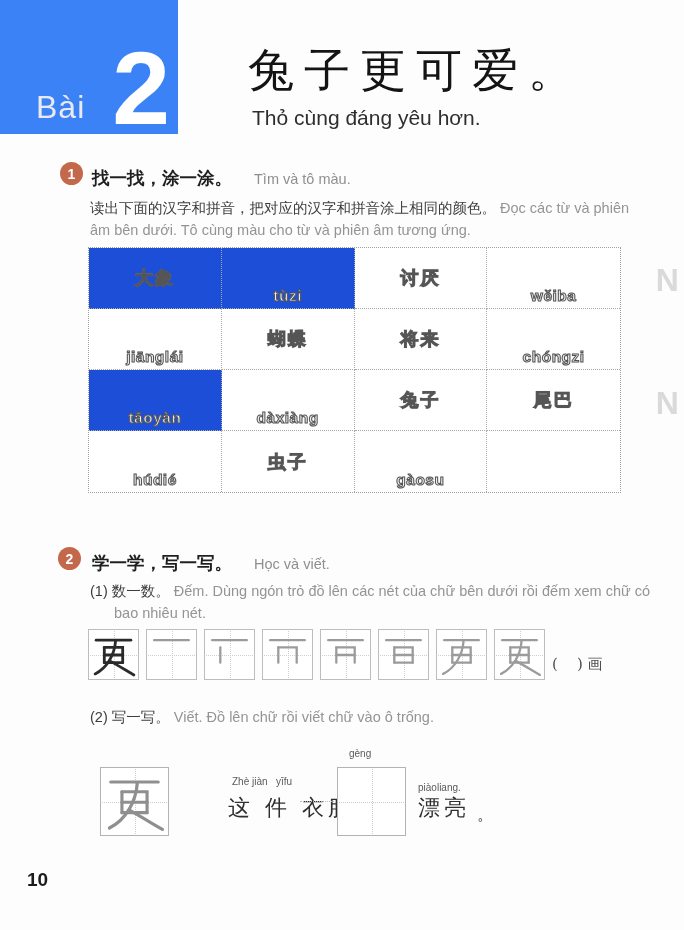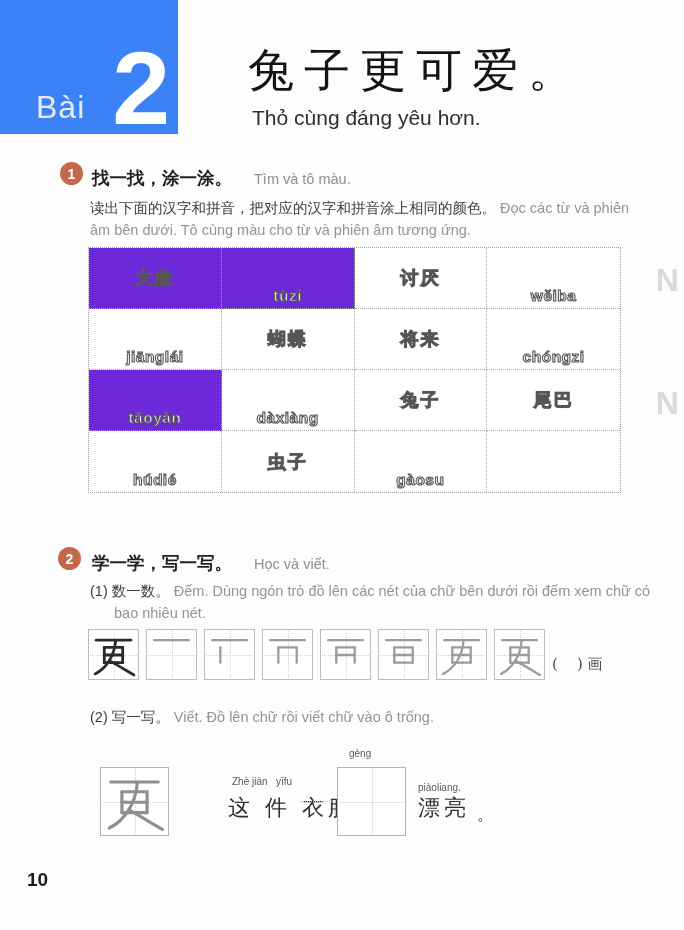--- a/index.html
+++ b/index.html
@@ -23,21 +23,21 @@
   .p-vi{color:#949494;}
   .hang{padding-left:24px;text-indent:-24px;}
   
   .vocab-table{position:absolute;left:88px;top:247px;width:531px;
                display:grid;grid-template-columns:repeat(4,1fr);grid-auto-rows:61px;
                border:1px dotted #9f9f9f;background:#fff;}
   .cell{border-right:1px dotted #a8a8a8;border-bottom:1px dotted #a8a8a8;
         display:flex;align-items:center;justify-content:center;position:relative;z-index:1;}
   .cell:nth-child(4n){border-right:none;}
   .cell:nth-child(n+13){border-bottom:none;}
-  .cell.shaded{background:#6d28d9;}
+  .cell.shaded{background:#1d4ed8;}
   .word{color:#efefef;-webkit-text-stroke:1px #555;text-shadow:0 0 1px #777;font-weight:bold;}
   .word.cn{font-size:18px;font-family:"DejaVu Serif",serif;letter-spacing:2px;}
   .word.py{font-size:15.5px;letter-spacing:.5px;margin-top:36px;}
   .watermark{position:absolute;z-index:0;font-size:32px;font-weight:800;color:#dadada;
              letter-spacing:7px;word-spacing:12px;white-space:nowrap;pointer-events:none;}
   
   .stroke-row{position:absolute;left:88px;top:629px;display:flex;gap:7px;align-items:flex-end;}
   .stroke-box{position:relative;width:49px;height:49px;border:1px solid #bdbdbd;background:#fff;}
   .stroke-box::before{content:"";position:absolute;left:1px;right:1px;top:50%;border-top:1px dotted #cfcfcf;}
   .stroke-box::after{content:"";position:absolute;top:1px;bottom:1px;left:50%;border-left:1px dotted #cfcfcf;}

